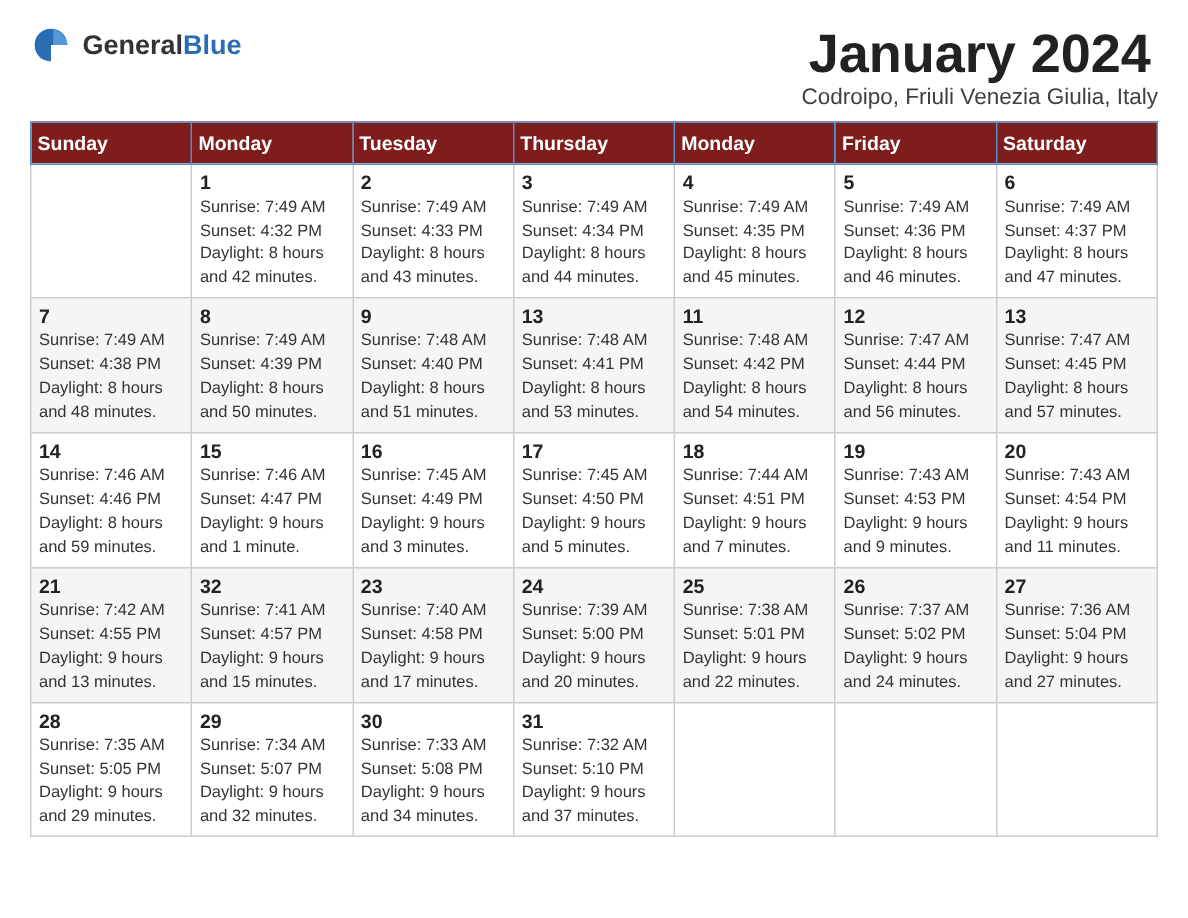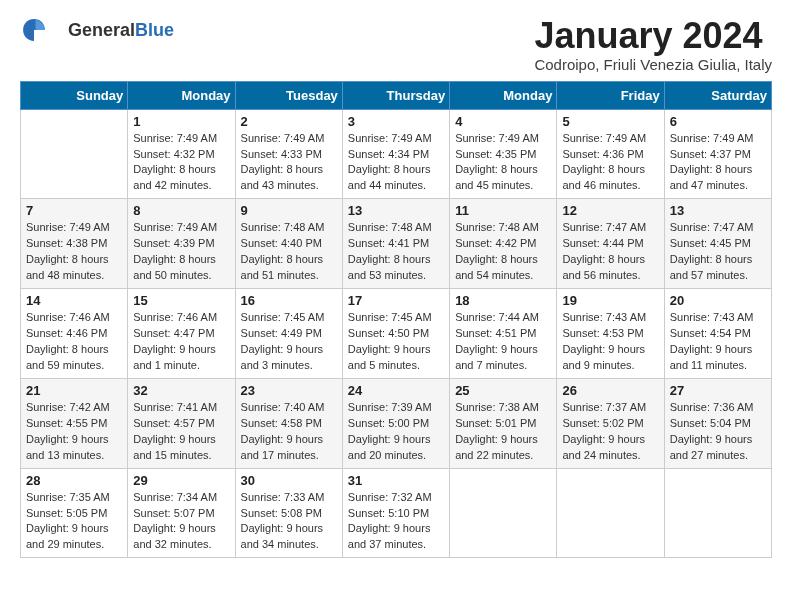--- a/index.html
+++ b/index.html
@@ -12,59 +12,59 @@
     }
     .header-top {
       display: flex;
       justify-content: space-between;
       align-items: flex-start;
       margin-bottom: 4px;
     }
     .logo {
       display: flex;
       align-items: center;
-      gap: 20px;
+      gap: 7px;
     }
     .logo-text-general {
       font-size: 18px;
       font-weight: bold;
       color: #333;
     }
     .logo-text-blue {
       font-size: 18px;
       font-weight: bold;
       color: #2a6db5;
     }
     .logo-icon {
       width: 28px;
       height: 28px;
     }
     .title-block {
-      text-align: left;
+      text-align: center;
     }
     .main-title {
       font-size: 36px;
       font-weight: bold;
       color: #222;
       line-height: 1.1;
     }
     .subtitle {
       font-size: 15px;
       color: #404040;
     }
     .calendar-table {
       width: 100%;
       border-collapse: collapse;
       margin-top: 8px;
       font-size: 11.5px;
     }
     .calendar-table thead tr th {
-      background-color: #0369a1;
+      background-color: #7f1d1d;
       color: #fff;
-      text-align: right;
+      text-align: left;
       padding: 6px 4px;
       font-size: 13px;
       font-weight: bold;
       border: 1px solid #5590cc;
     }
     .calendar-table tbody tr td {
       border: 1px solid #ccc;
       vertical-align: top;
       padding: 4px 5px;
       width: calc(100% / 7);

